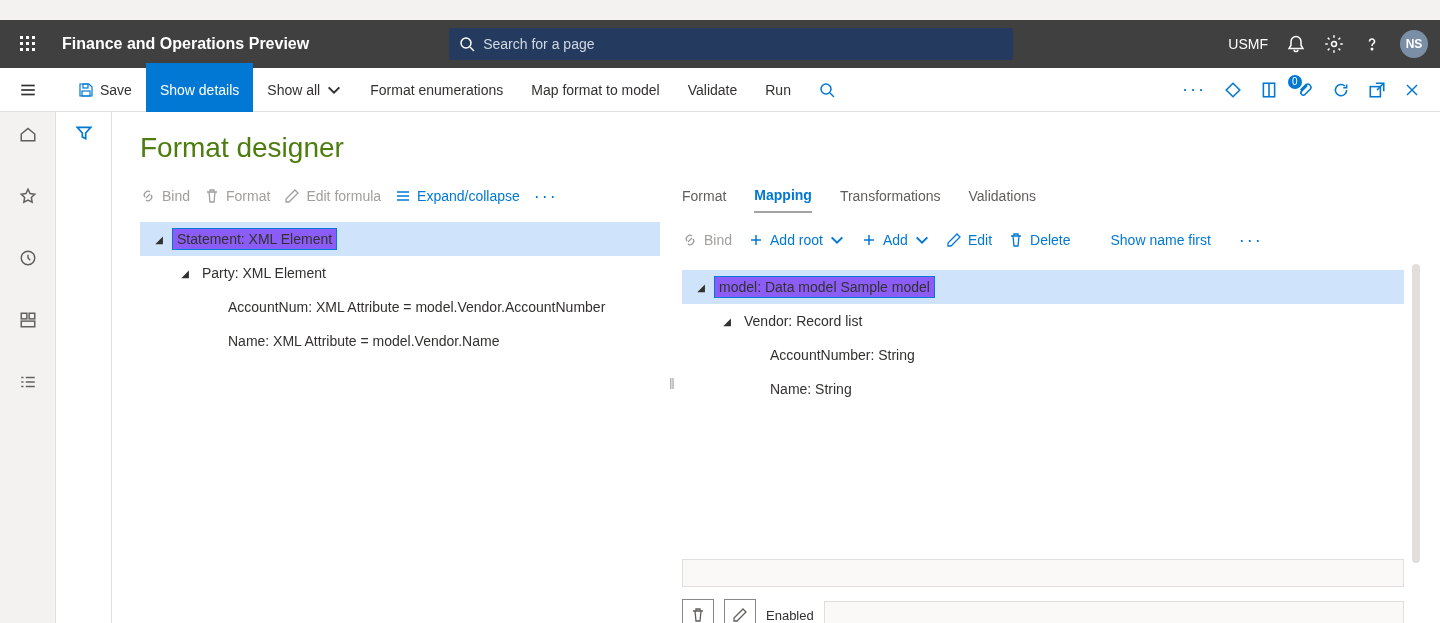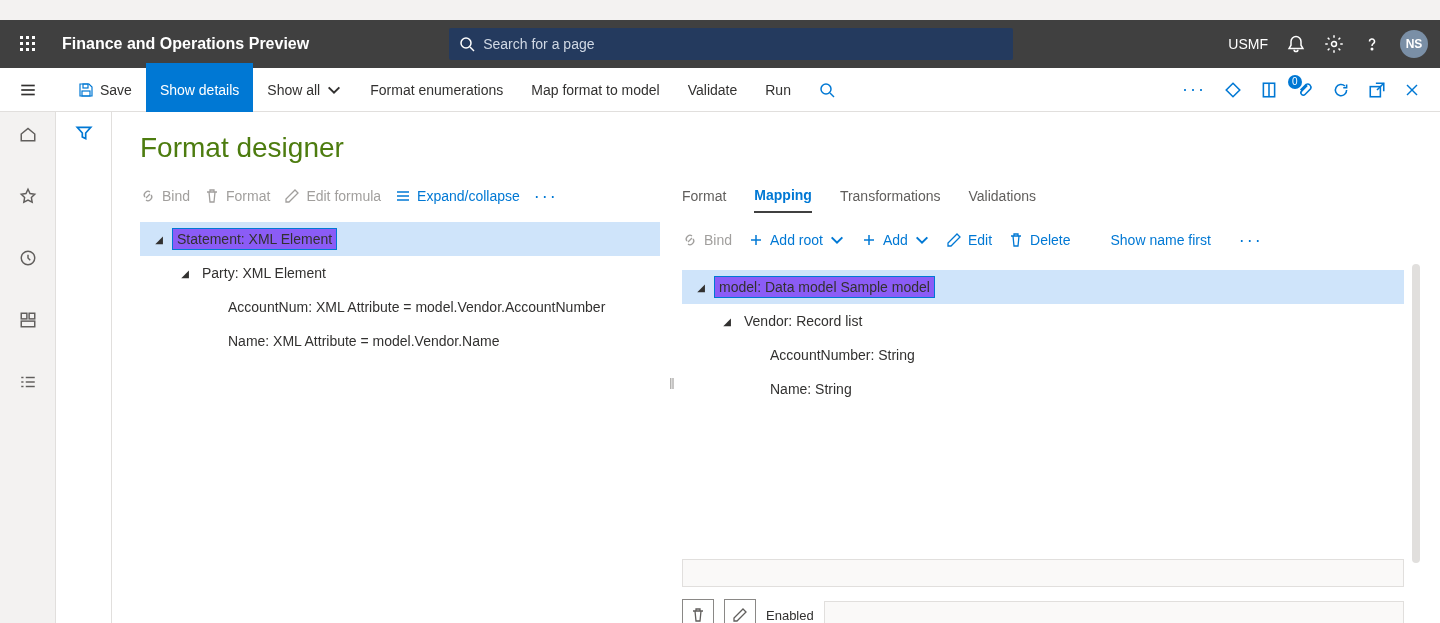--- a/index.html
+++ b/index.html
@@ -56,21 +56,21 @@
 .tree-row { display: flex; align-items: center; height: 34px; font-size: 14px; color: #323130; }
 .tree-row.selected { background: #cfe4fa; }
 .tree-row .chev { width: 14px; text-align: center; color: #323130; font-size: 10px; cursor: pointer; margin-right: 6px;}
 .tree-row .spacer { display: inline-block; }
 .node-label { padding: 2px 4px; white-space: nowrap; }
 .node-label.boxed { border: 1px solid #0078d4; background: #8b5cf6; }
 
 
 .tabs { display: flex; gap: 28px; height: 40px; align-items: center; font-size: 14px; }
 .tab { color: #605e5c; cursor: pointer; padding: 8px 0; }
-.tab.active { color: #0078d4; border-bottom: 2px solid #404040; font-weight: 600; }
+.tab.active { color: #0078d4; border-bottom: 2px solid #a3a3a3; font-weight: 600; }
 
 .rtoolbar { display: flex; align-items: center; gap: 16px; height: 48px; font-size: 14px; }
 .rbtn { display: flex; align-items: center; gap: 6px; color: #0078d4; cursor: pointer; }
 .rbtn.disabled { color: #a19f9d; }
 .rbtn svg { width: 16px; height: 16px; }
 
 .righttree { border-top: none; }
 .rightscroll { position: absolute; right: 20px; top: 88px; bottom: 80px; width: 8px; background: #e1dfdd; border-radius: 4px; }
 
 

